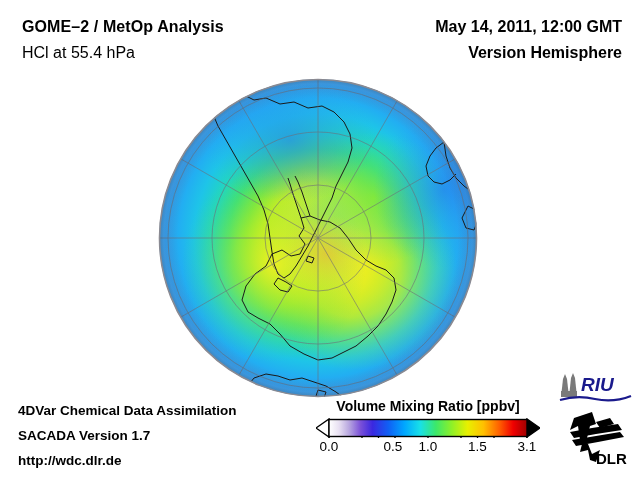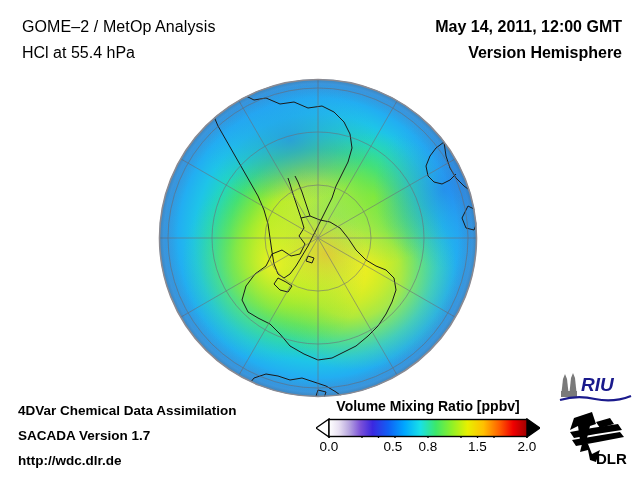--- a/index.html
+++ b/index.html
@@ -12,21 +12,21 @@
     height: 480px;
     position: relative;
     overflow: hidden;
     font-family: "Liberation Sans", sans-serif;
     color: #000000;
   }
 
   
   .hdr-left-1 {
     position: absolute; left: 22px; top: 18px;
-    font-size: 16px; font-weight: normal; letter-spacing: 0.1px;
+    font-size: 16px; font-weight: bold; letter-spacing: 0.1px;
     white-space: nowrap;
   }
   .hdr-left-2 {
     position: absolute; left: 22px; top: 44px;
     font-size: 16px; font-weight: normal;
     white-space: nowrap;
   }
   .hdr-right-1 {
     position: absolute; right: 18px; top: 18px;
     font-size: 16px; font-weight: bold;
@@ -286,23 +286,23 @@
       <line x1="178" y1="18.5" x2="178" y2="21.5"></line>
       <line x1="211" y1="18.5" x2="211" y2="23"></line>
       <line x1="62.5" y1="18.5" x2="62.5" y2="23"></line>
       <line x1="161.5" y1="18.5" x2="161.5" y2="23"></line>
     </g>
   </svg>
 
   <div id="cbar-ticklabels">
       <span style="left: 13px;">0.0</span>
       <span style="left: 77px;">0.5</span>
-      <span style="left: 112px;">0.8</span>
+      <span style="left: 112px;">1.0</span>
       <span style="left: 161.5px;">1.5</span>
-      <span style="left: 211px;">2.0</span>
+      <span style="left: 211px;">3.1</span>
     </div>
 </div>
 
 <svg id="riu-logo" viewBox="0 0 76 34">
 
   <g fill="#7a7a7a">
     <polygon points="4,26 6,8 8,3 10,8 12,26"></polygon>
     <polygon points="12,26 14,7 16,2 18,7 20,26"></polygon>
     <rect x="4" y="20" width="16" height="6"></rect>
   </g>

